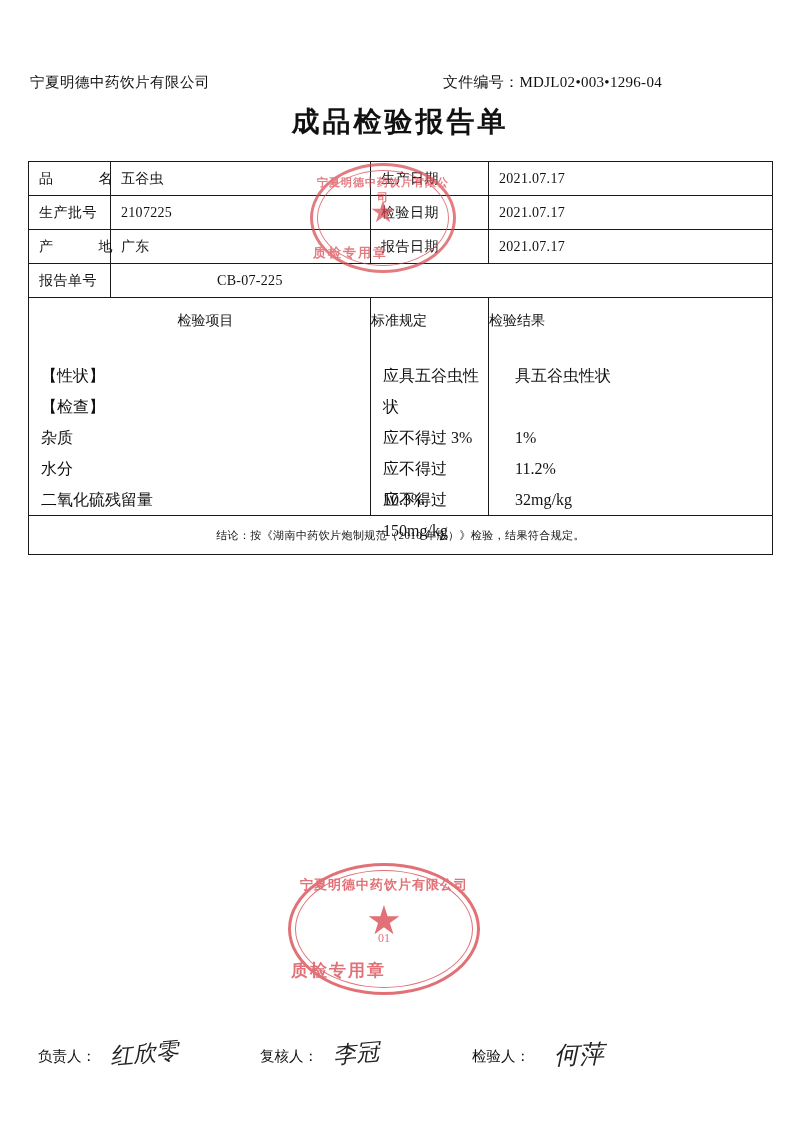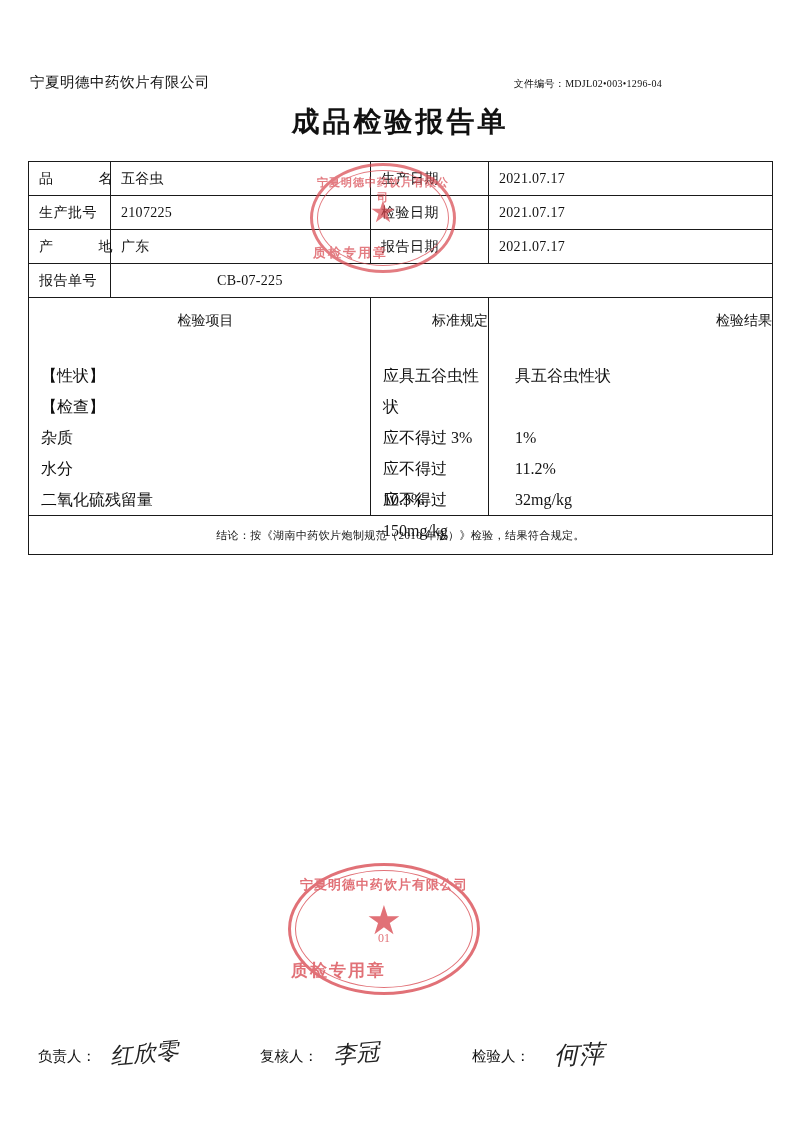--- a/index.html
+++ b/index.html
@@ -32,21 +32,21 @@
     display: flex;
     justify-content: space-between;
     align-items: baseline;
     font-size: 14.5px;
   }
   .company-name {
     letter-spacing: 0.5px;
   }
   .doc-code {
     letter-spacing: 0.3px;
-    font-size: 10px;
+    font-size: 15px;
   }
   .doc-title {
     position: absolute;
     top: 78px;
     left: 0;
     width: 800px;
     text-align: center;
     font-size: 28px;
     font-weight: bold;
     letter-spacing: 3px;
@@ -83,21 +83,21 @@
   .val {
     letter-spacing: 0.3px;
   }
   
   .res-head td {
     height: 40px;
     border-bottom: none;
   }
   .res-head .inner {
     padding: 10px 0 4px 0;
-    text-align: right;
+    text-align: left;
     font-size: 14px;
   }
   .res-head .inner.left {
     text-align: center;
     padding-left: 12px;
   }
   
   .body-cell {
     height: 660px;
     vertical-align: top;

